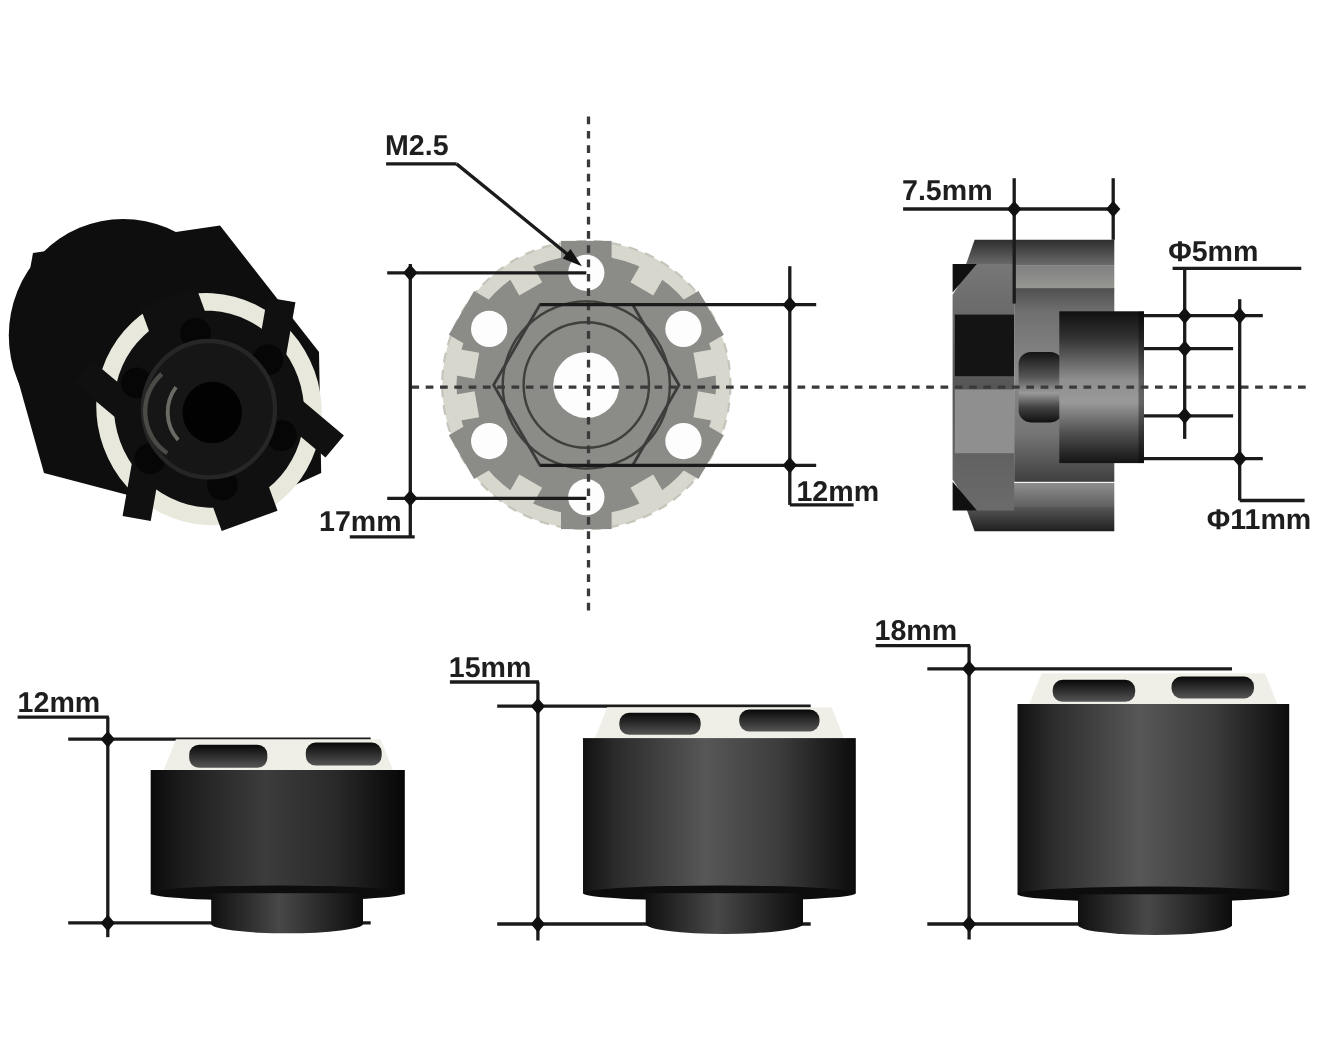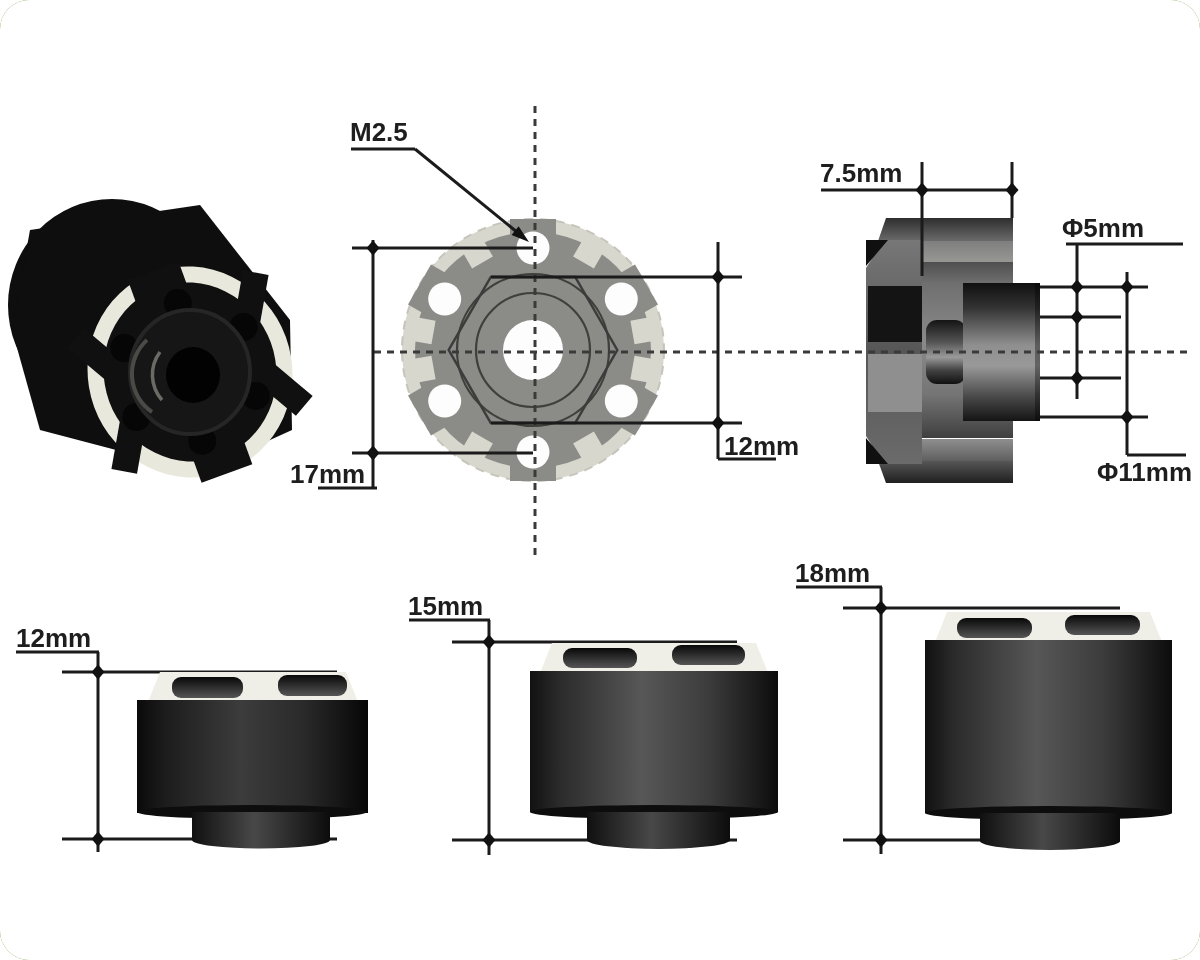--- a/index.html
+++ b/index.html
@@ -1,16 +1,16 @@
 <!DOCTYPE html>
 <html><head>
 <meta charset="utf-8">
 <style>
   html,body{margin:0;padding:0;background:#ffffff;}
-  .stage{position:relative;width:1200px;height:960px;background:#4d7c0f;overflow:hidden;border-radius:29px;}
+  .stage{position:relative;width:1200px;height:960px;background:#4d7c0f;overflow:hidden;}
   text.dim{font-family:"Liberation Sans",sans-serif;font-weight:bold;font-size:26px;fill:#1e1e1e;}
   .dline{stroke:#1b1b1b;stroke-width:3;fill:none;}
   .thinline{stroke:#3f3f3c;stroke-width:2.2;fill:none;}
   .dash{stroke:#3a3a3a;stroke-width:3;fill:none;stroke-dasharray:7 6;}
   .dot{fill:#111;}
 </style>
 </head>
 <body>
 
 <div class="stage">

